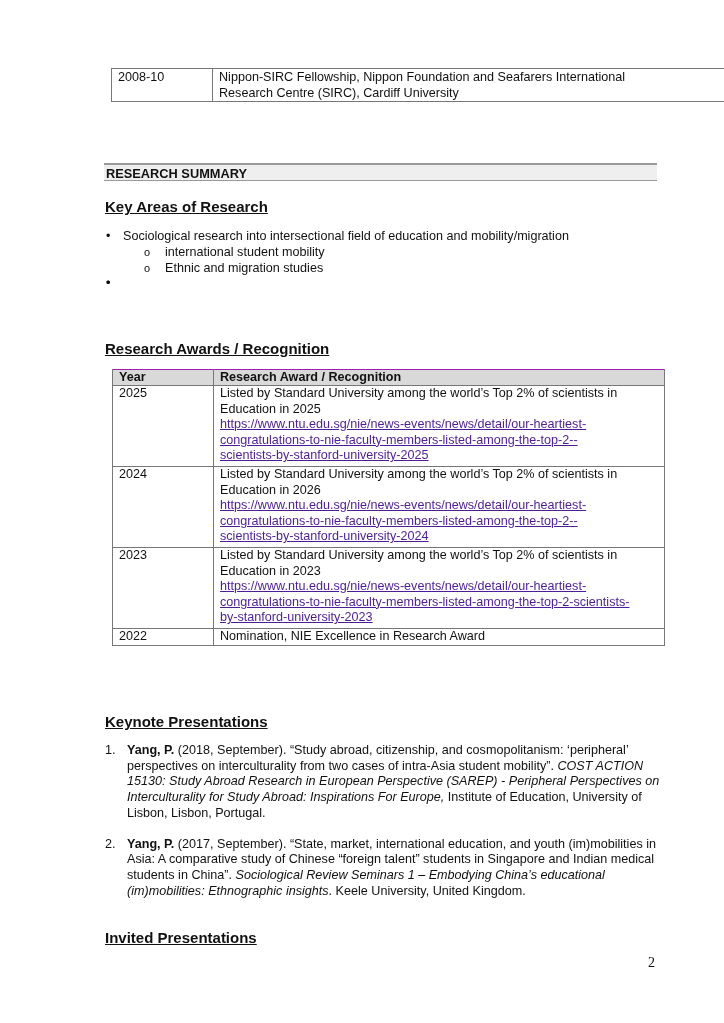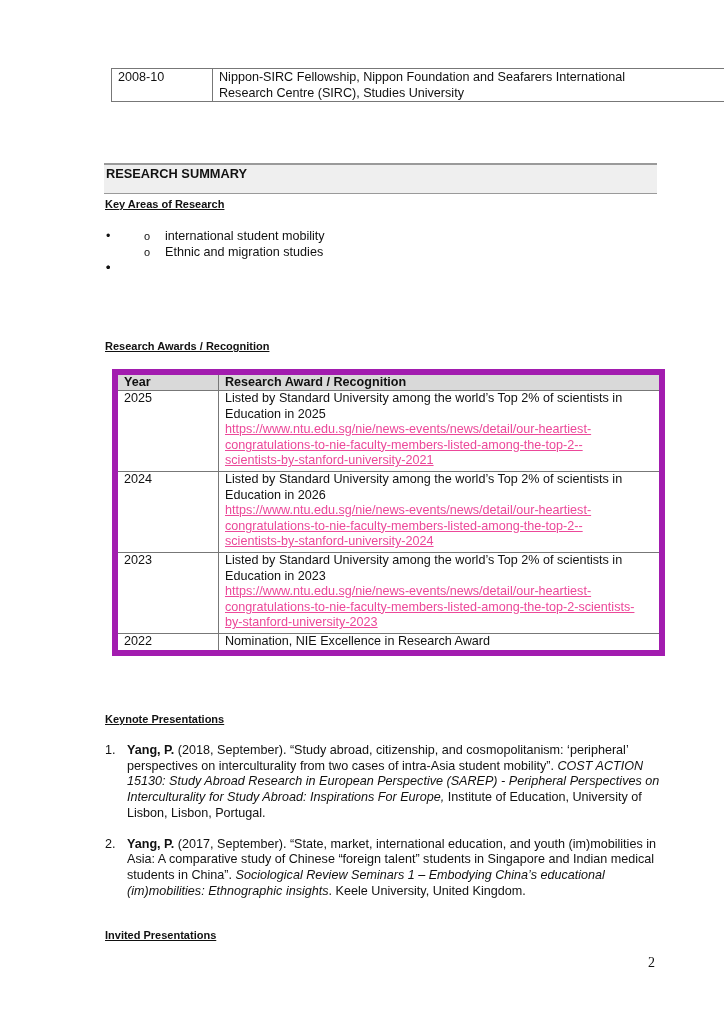--- a/index.html
+++ b/index.html
@@ -11,73 +11,74 @@
   table { border-collapse: collapse; }
   td, th { vertical-align: top; font-weight: normal; text-align: left; line-height: 15.6px; }
 
   
   .t1 { position: absolute; left: 111px; top: 68px; width: 619px; border: 1px solid #777; }
   .t1 td { border: 1px solid #777; padding: 1px 6px 0 6px; }
   .t1 td.yr { width: 88px; }
 
   
   .sec-header {
-    position: absolute; left: 104px; top: 163px; width: 553px; height: 31px;
+    position: absolute; left: 104px; top: 163px; width: 553px; height: 18px;
     background: #efefef; border-top: 2px solid #9a9a9a; border-bottom: 1px solid #9a9a9a;
     font-weight: bold; font-size: 12.8px; line-height: 18px; padding-left: 2px; box-sizing: border-box;
   }
-  .subhead { position: absolute; left: 105px; font-weight: bold; text-decoration: underline; font-size: 11px; }
+  .subhead { position: absolute; left: 105px; font-weight: bold; text-decoration: underline; font-size: 15px; }
 
   ul.areas { position: absolute; left: 104px; top: 229px; margin: 0; padding: 0; list-style: none; width: 560px; }
   ul.areas li { position: relative; line-height: 15.8px; padding-left: 19px; }
   ul.areas li .bullet { position: absolute; left: 2px; top: 0; }
   ul.sub { list-style: none; margin: 0; padding: 0; }
   ul.sub li { padding-left: 61px; position: relative; }
   ul.sub li .obullet { position: absolute; left: 40px; top: 0; font-size: 11px; }
 
-  .t2 { position: absolute; left: 112px; top: 369px; width: 553px; border: 6px solid #a21caf; }
+  .t2 { position: absolute; left: 112px; top: 369px; width: 553px; border: 1px solid #a21caf; }
   .t2 th, .t2 td { border-left: 1px solid #777; border-right: 1px solid #777; padding: 0 6px; }
   .t2 th { background: #d9d9d9; font-weight: bold; border-bottom: 1px solid #777; line-height: 15px; }
   .t2 td.yr { width: 88px; }
   .t2 tr.row td { border-bottom: 1px solid #777; padding-bottom: 2px; }
   .t2 tr.row.last td { padding-bottom: 0; }
-  a.link { color: #ec4899; text-decoration: underline; display: block; }
+  a.link { color: #4c1d95; text-decoration: underline; display: block; }
 
   ol.pres { position: absolute; left: 105px; margin: 0; padding: 0; list-style: none; width: 560px; }
   ol.pres li { position: relative; padding-left: 22px; line-height: 15.7px; }
   ol.pres li .num { position: absolute; left: 0; top: 0; }
   .b { font-weight: bold; }
   .i { font-style: italic; }
 
   .page-num { position: absolute; left: 648px; top: 955px; font-family: "Liberation Serif", serif; font-size: 14px; }
 </style>
 </head>
 <body>
 
 <div class="page">
 
   <table class="t1">
     <tbody>
         <tr>
       <td class="yr">2008-10</td>
       <td>
         <div>Nippon-SIRC Fellowship, Nippon Foundation and Seafarers International</div>
-        <div>Research Centre (SIRC), Studies University</div>
+        <div>Research Centre (SIRC), Cardiff University</div>
       </td>
     </tr>
   </tbody>
     </table>
 
   <div class="sec-header">RESEARCH SUMMARY</div>
 
   <div class="subhead" style="top:198px">Key Areas of Research</div>
 
   <ul class="areas">
     <li>
       <span class="bullet">•</span>
+      <span>Sociological research into intersectional field of education and mobility/migration</span>
       <ul class="sub">
         <li style="margin-left:-19px"><span class="obullet">o</span><span>international student mobility</span></li>
         <li style="margin-left:-19px"><span class="obullet">o</span><span>Ethnic and migration studies</span></li>
       </ul>
     </li>
     <li>
       <span class="bullet">•</span>
     </li>
     <li>
       <span class="bullet">•</span>
@@ -92,21 +93,21 @@
       <th class="yr" style="width:88px">Year</th>
       <th>Research Award / Recognition</th>
     </tr>
     <tr class="row">
       <td class="yr">2025</td>
       <td>
         <div>Listed by Standard University among the world’s Top 2% of scientists in</div>
         <div>Education in 2025</div>
         <a class="link">https://www.ntu.edu.sg/nie/news-events/news/detail/our-heartiest-</a>
         <a class="link">congratulations-to-nie-faculty-members-listed-among-the-top-2--</a>
-        <a class="link">scientists-by-stanford-university-2021</a>
+        <a class="link">scientists-by-stanford-university-2025</a>
       </td>
     </tr>
     <tr class="row">
       <td class="yr">2024</td>
       <td>
         <div>Listed by Standard University among the world’s Top 2% of scientists in</div>
         <div>Education in 2026</div>
         <a class="link">https://www.ntu.edu.sg/nie/news-events/news/detail/our-heartiest-</a>
         <a class="link">congratulations-to-nie-faculty-members-listed-among-the-top-2--</a>
         <a class="link">scientists-by-stanford-university-2024</a>

